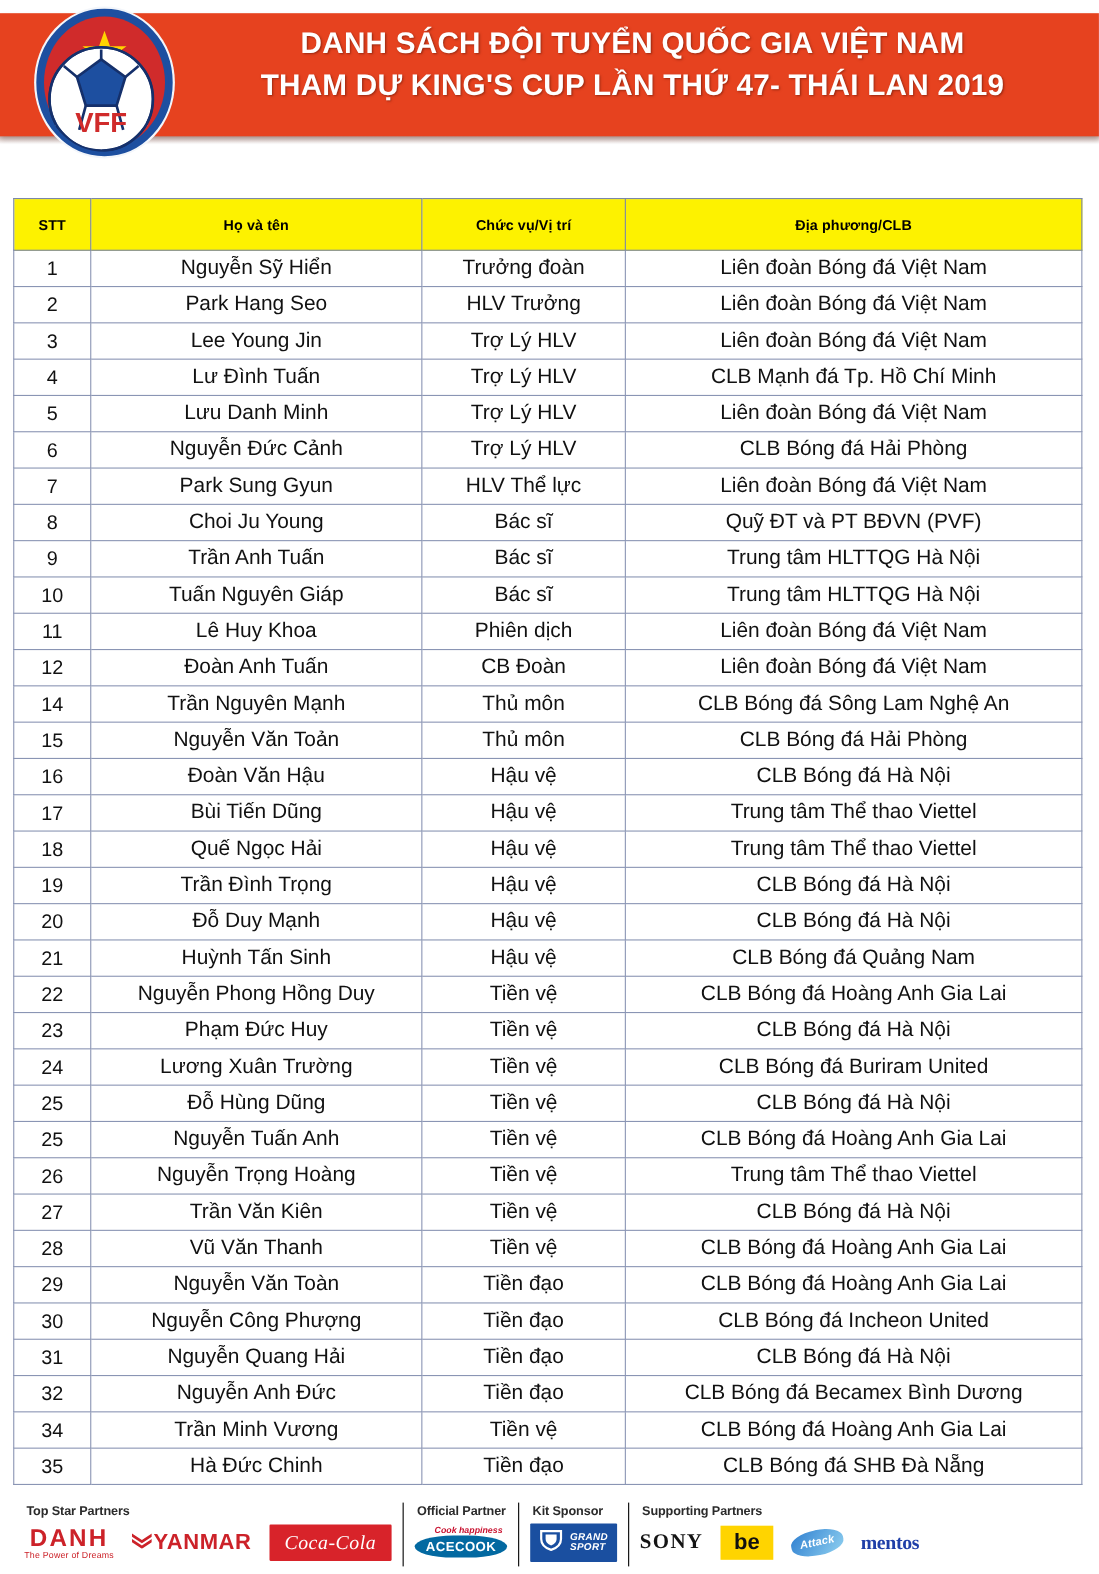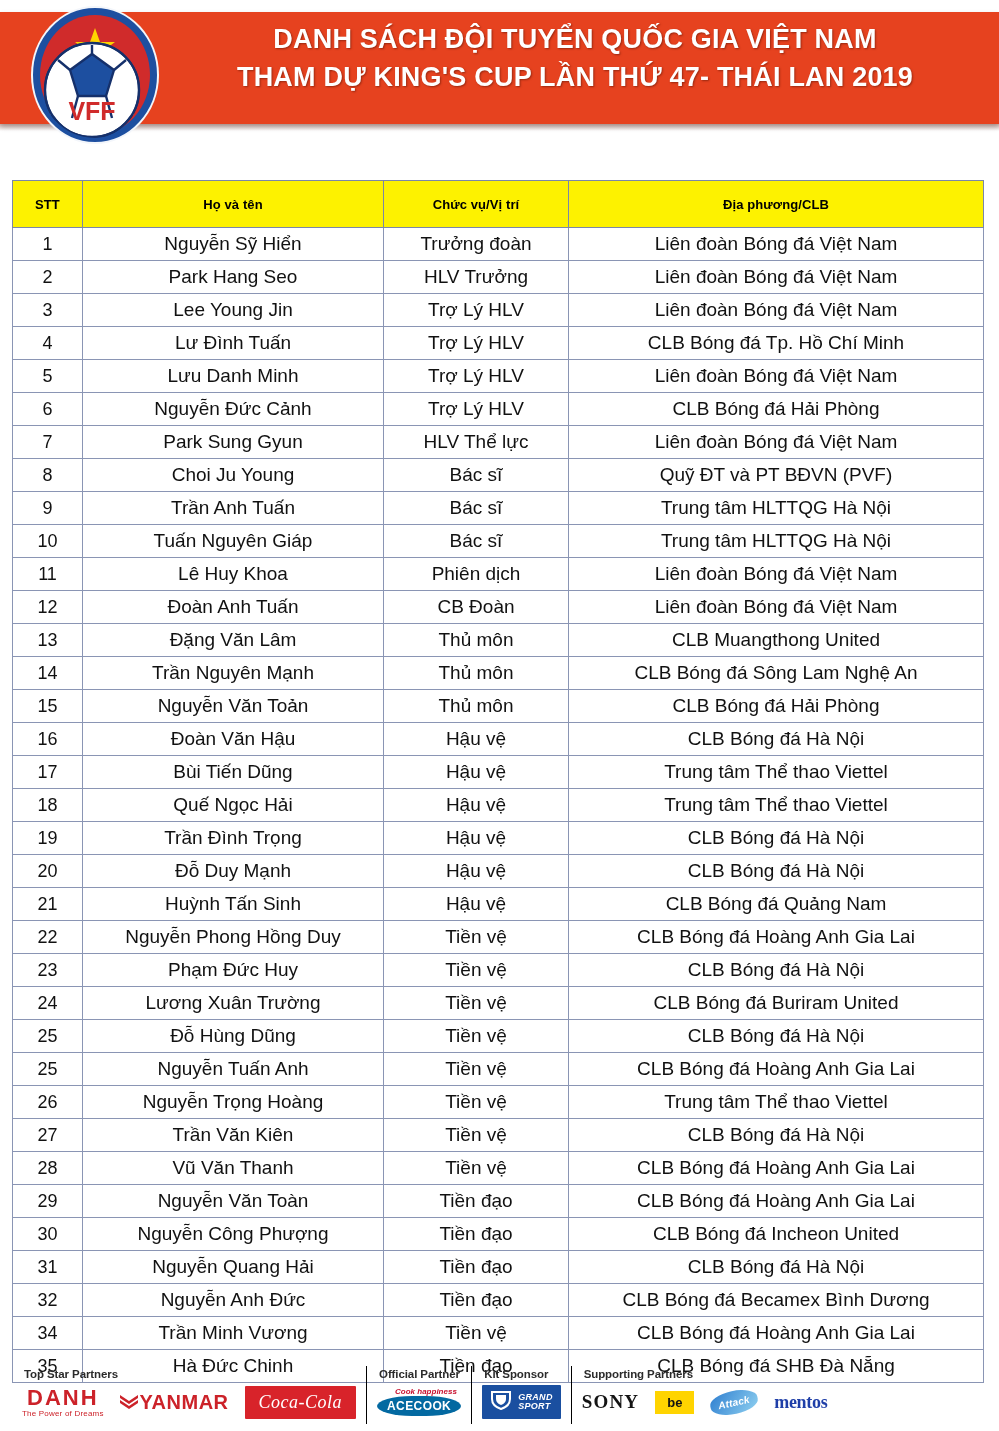--- a/index.html
+++ b/index.html
@@ -223,21 +223,21 @@
     font-family: "Liberation Serif", "DejaVu Serif", serif;
     font-weight: bold;
     font-size: 19px;
     color: #141414;
     letter-spacing: 1.2px;
   }
   .lg-be {
     background: #ffd400;
     color: #111111;
     font-weight: bold;
-    font-size: 13px;
+    font-size: 20px;
     padding: 4px 12px;
   }
   .lg-attack {
     background: linear-gradient(135deg,#2f7fd0,#8fd0f0);
     color: #ffffff;
     font-weight: bold;
     font-style: italic;
     font-size: 10px;
     padding: 6px 8px;
     border-radius: 50%/45%;
@@ -323,21 +323,21 @@
         <tr>
           <td class="stt">3</td>
           <td class="name">Lee Young Jin</td>
           <td class="role">Trợ Lý HLV</td>
           <td class="club">Liên đoàn Bóng đá Việt Nam</td>
         </tr>
         <tr>
           <td class="stt">4</td>
           <td class="name">Lư Đình Tuấn</td>
           <td class="role">Trợ Lý HLV</td>
-          <td class="club">CLB Bóng đá Tp. Hồ Chí Minh</td>
+          <td class="club">CLB Mạnh đá Tp. Hồ Chí Minh</td>
         </tr>
         <tr>
           <td class="stt">5</td>
           <td class="name">Lưu Danh Minh</td>
           <td class="role">Trợ Lý HLV</td>
           <td class="club">Liên đoàn Bóng đá Việt Nam</td>
         </tr>
         <tr>
           <td class="stt">6</td>
           <td class="name">Nguyễn Đức Cảnh</td>
@@ -372,26 +372,20 @@
           <td class="stt">11</td>
           <td class="name">Lê Huy Khoa</td>
           <td class="role">Phiên dịch</td>
           <td class="club">Liên đoàn Bóng đá Việt Nam</td>
         </tr>
         <tr>
           <td class="stt">12</td>
           <td class="name">Đoàn Anh Tuấn</td>
           <td class="role">CB Đoàn</td>
           <td class="club">Liên đoàn Bóng đá Việt Nam</td>
-        </tr>
-        <tr>
-          <td class="stt">13</td>
-          <td class="name">Đặng Văn Lâm</td>
-          <td class="role">Thủ môn</td>
-          <td class="club">CLB Muangthong United</td>
         </tr>
         <tr>
           <td class="stt">14</td>
           <td class="name">Trần Nguyên Mạnh</td>
           <td class="role">Thủ môn</td>
           <td class="club">CLB Bóng đá Sông Lam Nghệ An</td>
         </tr>
         <tr>
           <td class="stt">15</td>
           <td class="name">Nguyễn Văn Toản</td>

